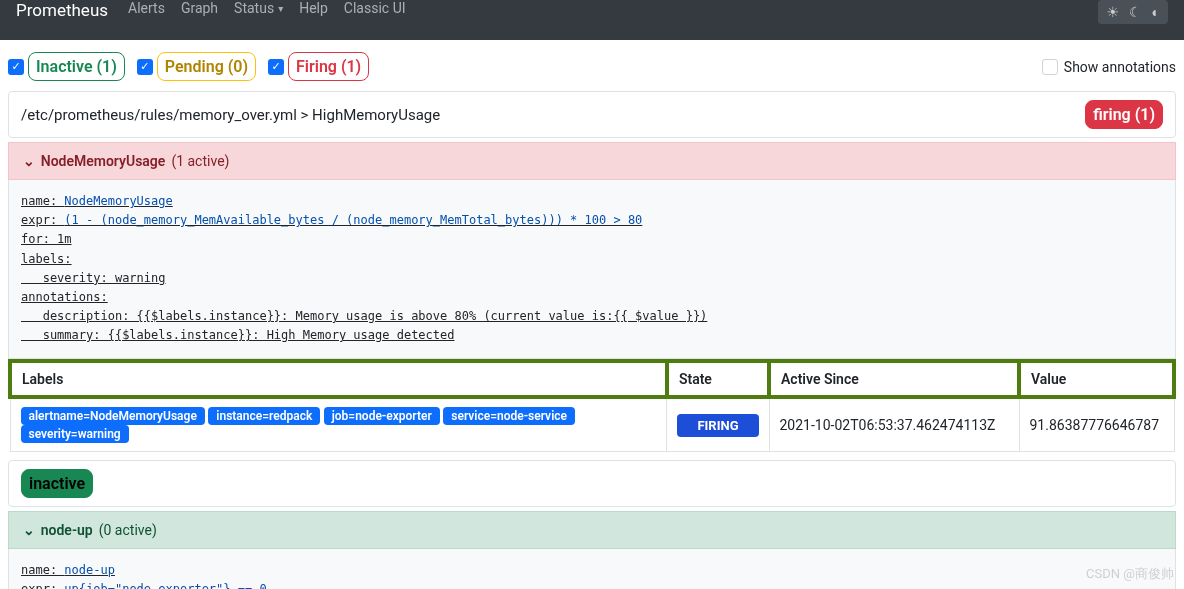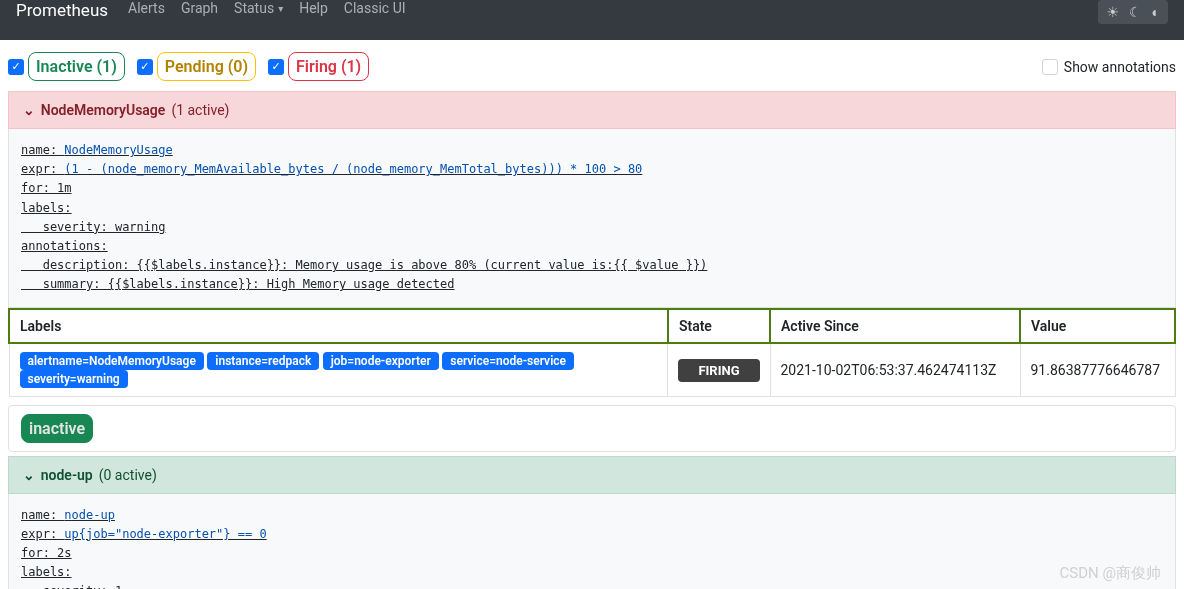--- a/index.html
+++ b/index.html
@@ -11,38 +11,38 @@
 .theme-box { margin-left: auto; background: #4a5058; border-radius: 4px; padding: 4px 8px; display: flex; gap: 10px; }
 .theme-icon { color: #ccc; cursor: pointer; }
 .container { padding: 12px 8px; }
 .filters { display: flex; align-items: center; gap: 12px; margin-bottom: 10px; }
 .filter-cb { width: 16px; height: 16px; background: #0d6efd; border-radius: 3px; display: inline-flex; align-items: center; justify-content: center; color: #fff; font-size: 11px; cursor: pointer; }
 .badge { display: inline-block; padding: 4px 7px; border-radius: 8px; font-size: 16px; font-weight: 600; border: 1px solid; }
 .badge-inactive { background: #fff; color: #198754; border-color: #198754; }
 .badge-pending { background: #fff; color: #b08400; border-color: #ffc107; }
 .badge-firing { background: #fff; color: #dc3545; border-color: #dc3545; }
 .badge-firing-solid { background: #dc3545; color: #fff; border-color: #dc3545; }
-.badge-inactive-solid { background: #198754; color: #e5e5e5; border-color: #198754; }
+.badge-inactive-solid { background: #198754; color: #000000; border-color: #198754; }
 .show-anno { margin-left: auto; display: flex; align-items: center; gap: 6px; }
 .show-anno-cb { width: 16px; height: 16px; border: 1px solid #ced4da; border-radius: 3px; cursor: pointer; }
 .file-row { border: 1px solid #dee2e6; border-radius: 4px; padding: 8px 12px; margin-bottom: 4px; display: flex; align-items: center; justify-content: space-between; font-size: 15px; }
 .group-header { border: 1px solid #dee2e6; padding: 10px 14px; font-weight: 600; cursor: pointer; display: flex; align-items: center; gap: 6px; }
 .group-header.firing { background: #f8d7da; color: #842029; border-color: #f5c2c7; }
 .group-header.inactive { background: #d1e7dd; color: #0f5132; border-color: #badbcc; }
 .active-count { font-weight: 400; }
 .chev { font-size: 14px; }
 .code-block { background: #f8f9fa; border: 1px solid #dee2e6; border-top: none; padding: 12px; font-family: Menlo, Monaco, Consolas, monospace; font-size: 12px; line-height: 1.6; white-space: pre; overflow-x: auto; text-decoration: underline; }
 .code-block .kw { color: #0550ae; }
 .table { width: 100%; border-collapse: collapse; border: 1px solid #dee2e6; }
-.table th { text-align: left; padding: 8px 10px; border: 2px solid #4d7c0f; font-weight: 600; background: #fff; }
+.table th { text-align: left; padding: 8px 10px; border: 4px solid #4d7c0f; font-weight: 600; background: #fff; }
 .table td { padding: 8px 10px; border: 1px solid #dee2e6; vertical-align: middle; }
 .label-pill { display: inline-block; background: #0d6efd; color: #fff; padding: 2px 8px; border-radius: 4px; font-size: 12px; font-weight: 600; margin-right: 0; }
-.firing-state { background: #404040; color: #fff; padding: 4px 20px; border-radius: 4px; font-weight: 700; font-size: 13px; }
+.firing-state { background: #1d4ed8; color: #fff; padding: 4px 20px; border-radius: 4px; font-weight: 700; font-size: 13px; }
 .filter-group { display: flex; align-items: center; gap: 4px; }
-.watermark { position: fixed; bottom: 6px; right: 23px; color: #d0d0d0; font-size: 15px; }
+.watermark { position: fixed; bottom: 6px; right: 10px; color: #d0d0d0; font-size: 13px; }
 </style>
 </head>
 <body>
 
 <div class="navbar">
   <span class="navbar-brand">Prometheus</span>
   <span class="nav-link">Alerts</span>
   <span class="nav-link">Graph</span>
   <span class="nav-link">
       <span>Status</span>
@@ -71,20 +71,24 @@
     <div class="filter-group">
       <span class="filter-cb">✓</span>
       <span class="badge badge-firing">Firing (1)</span>
     </div>
     <div class="show-anno">
       <span class="show-anno-cb"></span>
       <span>Show annotations</span>
     </div>
   </div>
 
+  <div class="file-row">
+    <span>/etc/prometheus/rules/memory_over.yml &gt; HighMemoryUsage</span>
+    <span class="badge badge-firing-solid">firing (1)</span>
+  </div>
 
   <div class="group-header firing">
     <span class="chev">⌄</span>
     <span>NodeMemoryUsage</span>
     <span class="active-count">(1 active)</span>
   </div>
 
   <div class="code-block">name: <span class="kw">NodeMemoryUsage</span>
 expr: <span class="kw">(1 - (node_memory_MemAvailable_bytes / (node_memory_MemTotal_bytes))) * 100 &gt; 80</span>
 for: 1m

